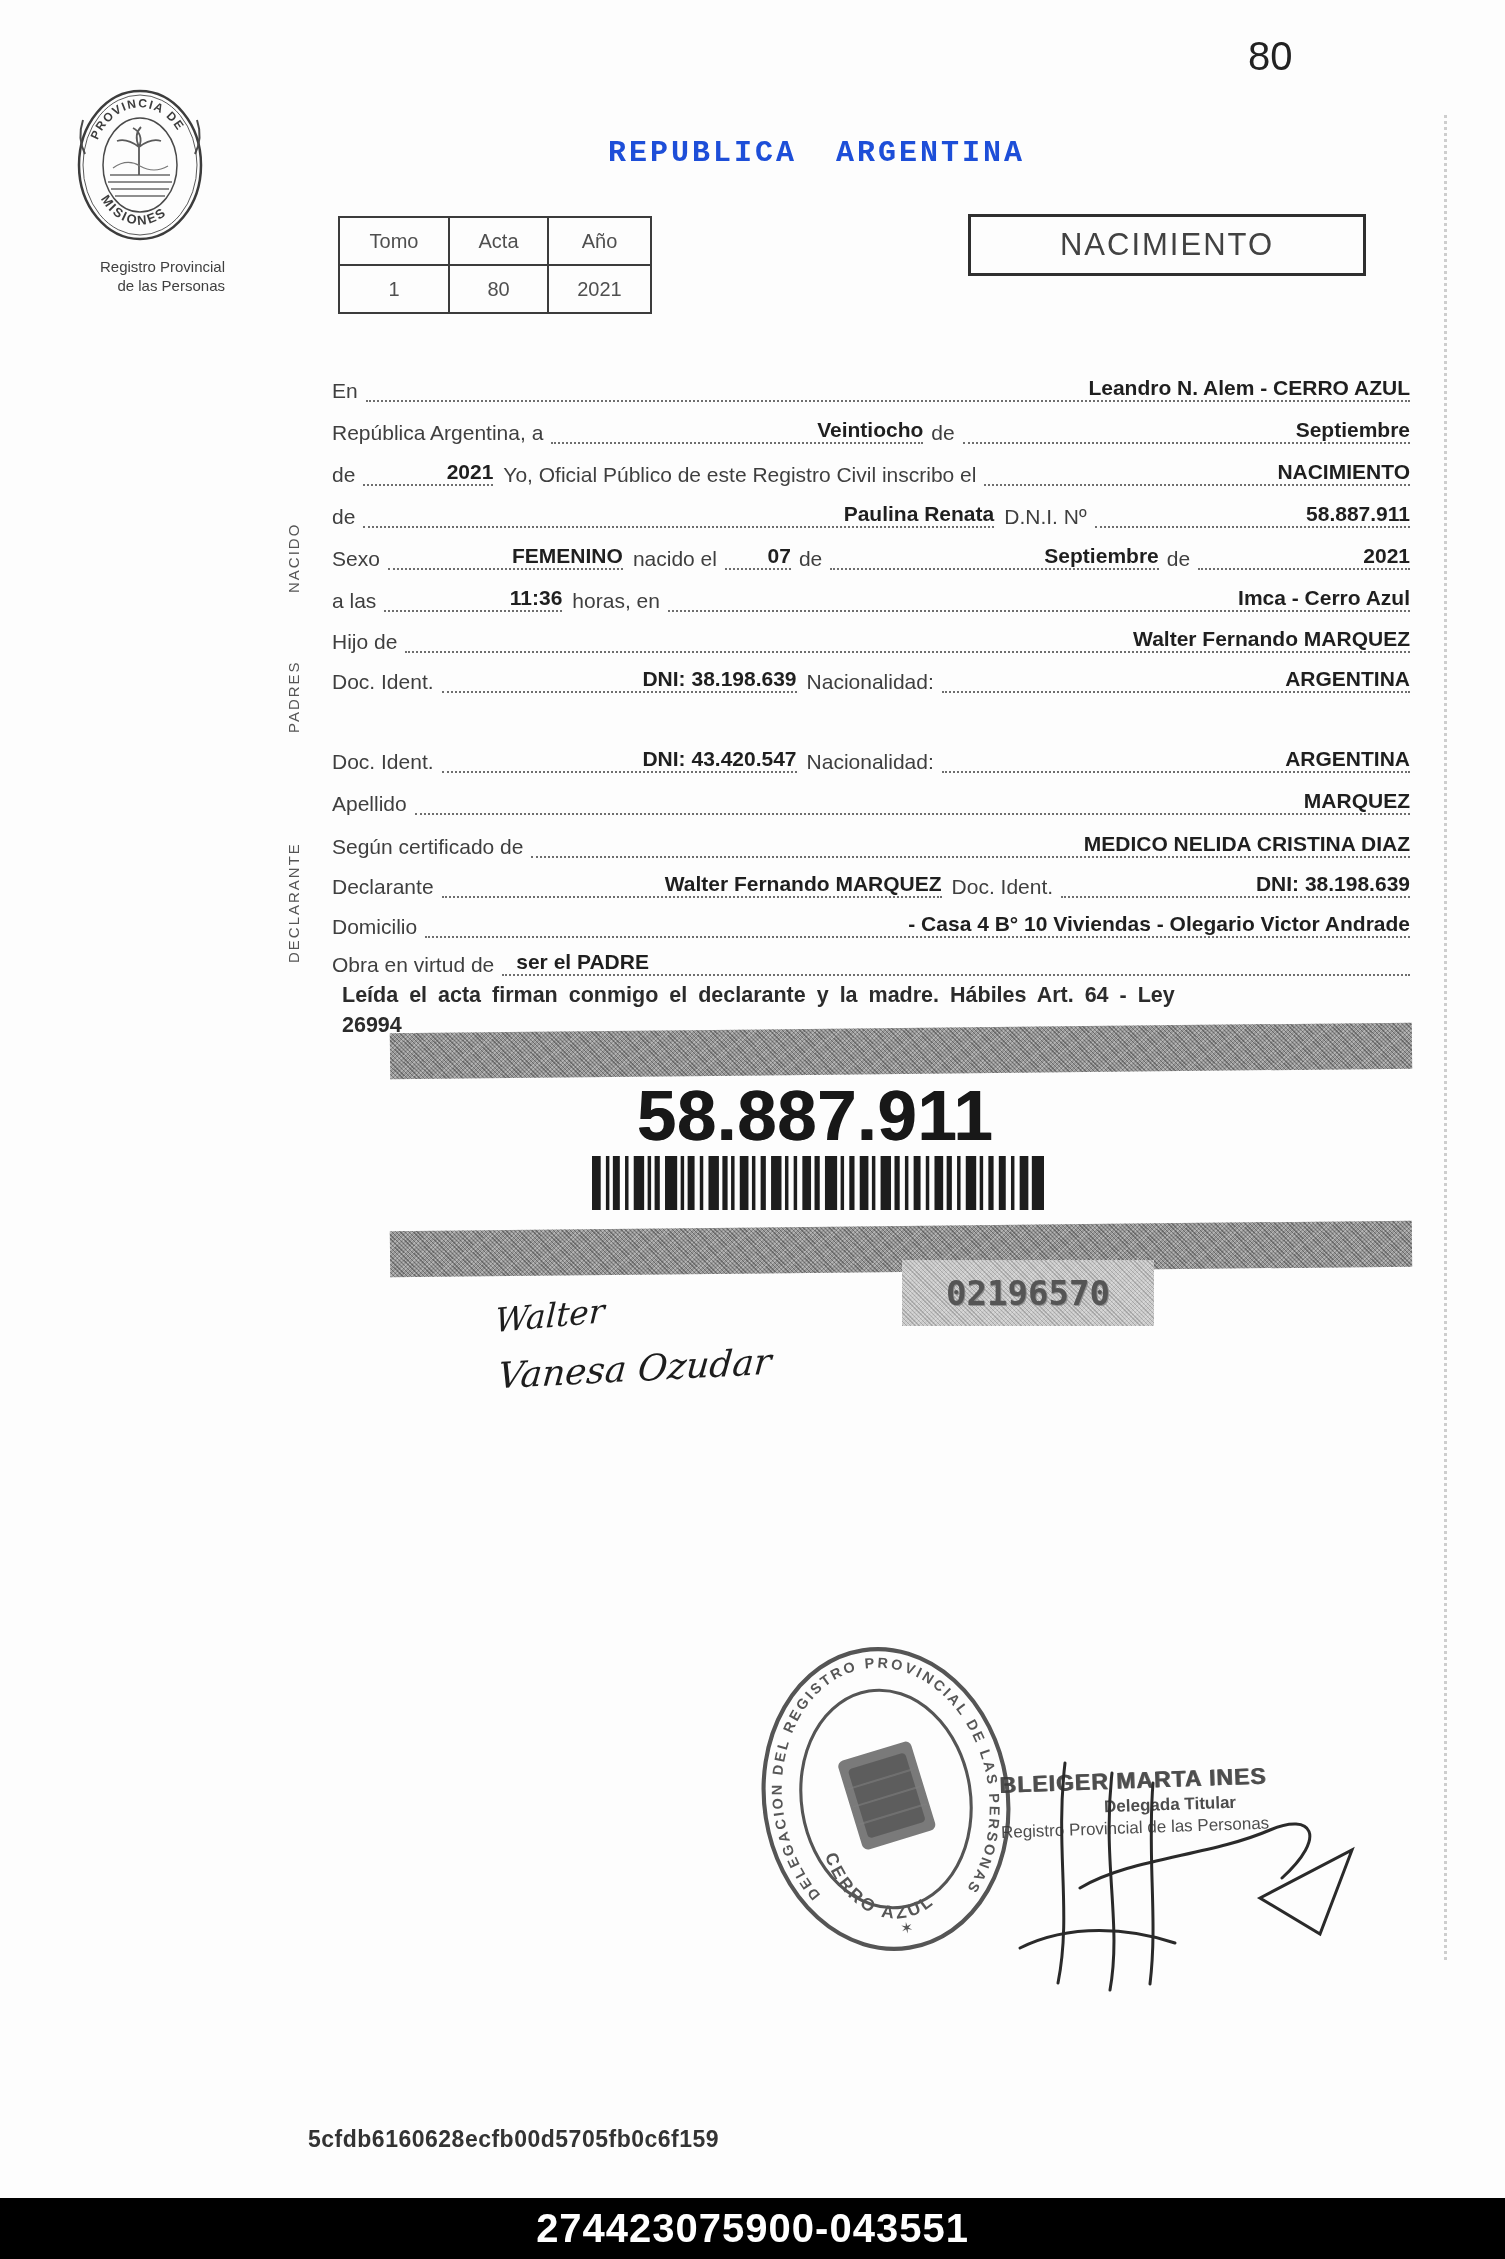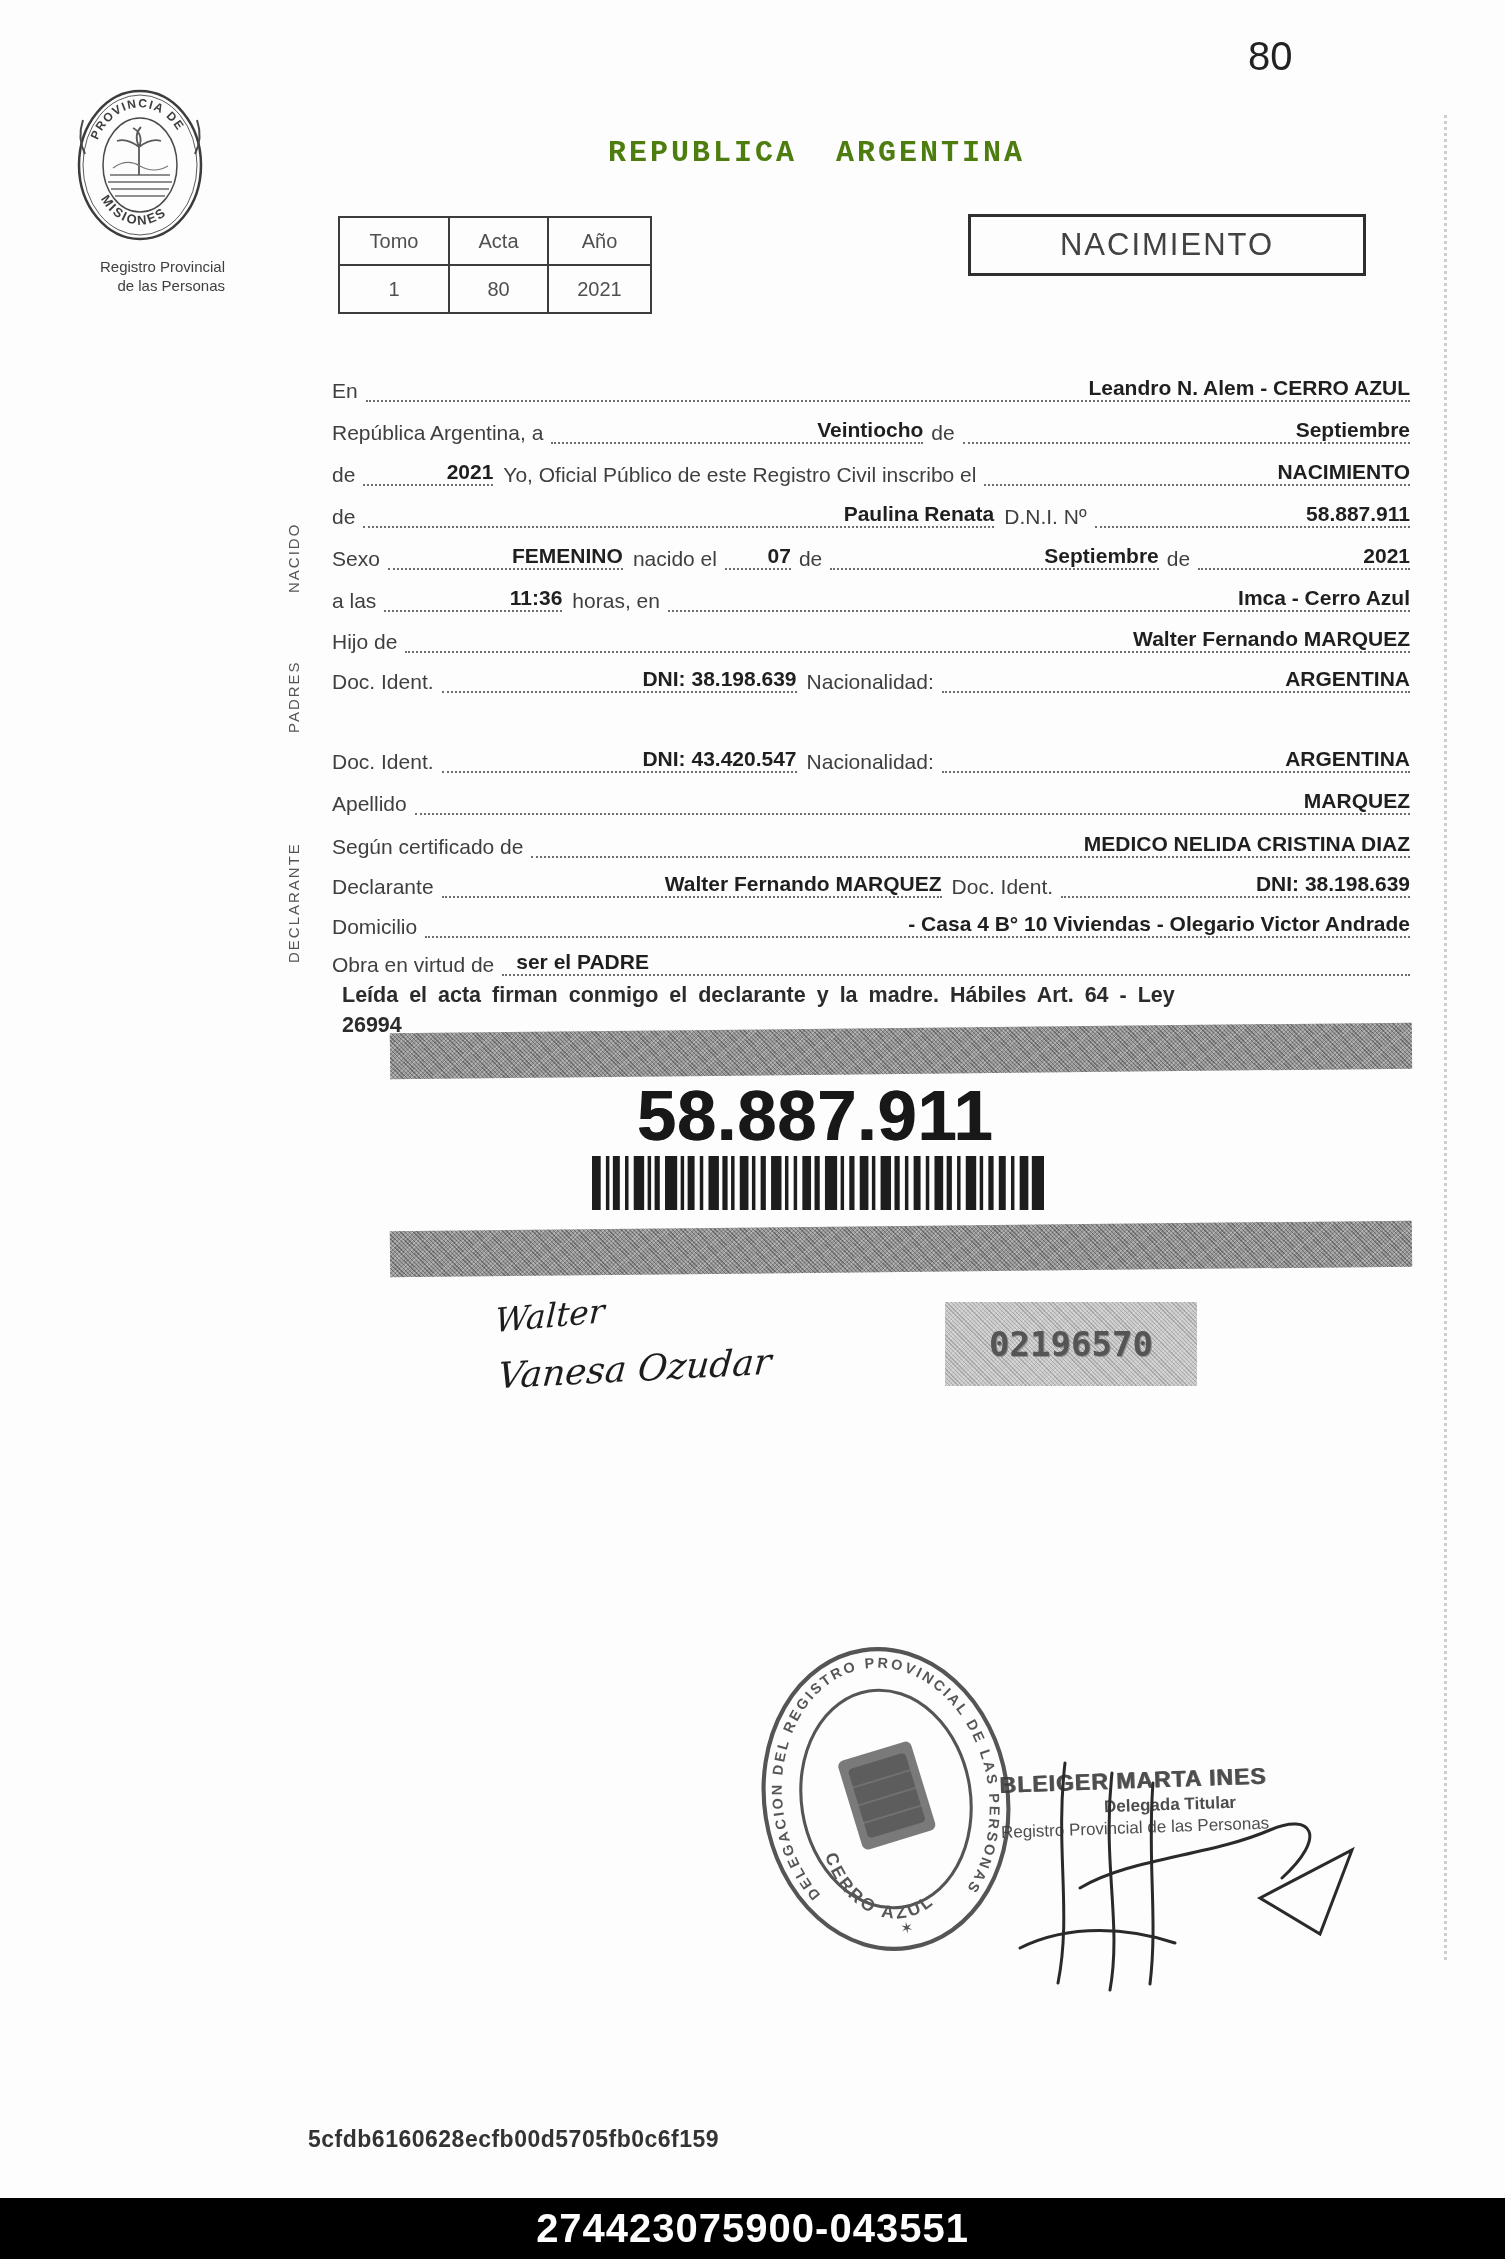--- a/index.html
+++ b/index.html
@@ -2,21 +2,21 @@
 <html><head>
 <meta charset="utf-8">
 <style>
   html,body{margin:0;padding:0;background:#e8e8e8;}
   .page{position:relative;width:1505px;height:2259px;background:#fdfdfd;margin:0 auto;
         font-family:"Liberation Sans",sans-serif;color:#2e2e2e;overflow:hidden;}
 
   
   .page-number{position:absolute;left:1248px;top:34px;font-size:40px;color:#222;}
   .doc-title{position:absolute;left:608px;top:136px;font-family:"Liberation Mono",monospace;
-             font-weight:bold;font-size:30px;letter-spacing:3px;word-spacing:18px;color:#4d7c0f;}
+             font-weight:bold;font-size:30px;letter-spacing:3px;word-spacing:18px;color:#1d4ed8;}
   .right-edge{position:absolute;left:1444px;top:115px;height:1845px;width:0;
               border-left:3px dotted #c3c3c3;opacity:.8;}
 
   
   .logo{position:absolute;left:55px;top:80px;width:170px;text-align:center;}
   .logo .caption{font-size:15px;color:#3f3f3f;line-height:1.25;margin-top:2px;text-align:right;}
 
   
   .rec-table{position:absolute;left:338px;top:216px;border-collapse:collapse;color:#4f4f4f;}
   .rec-table td{border:2px solid #3c3c3c;text-align:center;font-size:20px;
@@ -48,27 +48,27 @@
   .halftone{position:absolute;height:46px;background-color:#979797;
     background-image:repeating-linear-gradient(45deg,rgba(0,0,0,.30) 0 1px,transparent 1px 3px),
                      repeating-linear-gradient(-45deg,rgba(255,255,255,.28) 0 1px,transparent 1px 3px);
     transform:rotate(-.6deg);}
 
   .dni-number{position:absolute;left:545px;top:1076px;width:540px;text-align:center;
               font-size:70px;font-weight:bold;color:#181818;letter-spacing:1px;
               text-shadow:1px 0 0 #181818;}
   .barcode{position:absolute;left:592px;top:1156px;width:452px;height:54px;}
 
-  .stamp-number{position:absolute;left:945px;top:1260px;width:252px;height:84px;
+  .stamp-number{position:absolute;left:902px;top:1260px;width:252px;height:66px;
     display:flex;align-items:center;justify-content:center;
     background-color:#cacaca;
     background-image:repeating-linear-gradient(45deg,rgba(0,0,0,.18) 0 1px,transparent 1px 3px),
                      repeating-linear-gradient(-45deg,rgba(255,255,255,.25) 0 1px,transparent 1px 3px);
     font-family:"DejaVu Sans Mono",monospace;font-weight:bold;font-size:34px;color:#555;
-    text-shadow:1px 1px 0 #8f8f8f;margin-top:42px;}
+    text-shadow:1px 1px 0 #8f8f8f;}
 
   
   .handwriting{position:absolute;font-family:"DejaVu Serif",serif;font-style:italic;
                color:#1d1d1d;white-space:nowrap;}
   .sig-father{left:495px;top:1296px;font-size:33px;transform:rotate(-5deg) skewX(-8deg);}
   .sig-mother{left:498px;top:1348px;font-size:36px;transform:rotate(-3deg) skewX(-8deg);}
 
   
   .round-stamp{position:absolute;left:752px;top:1634px;width:268px;height:330px;
                transform:rotate(-9deg);opacity:.88;}

